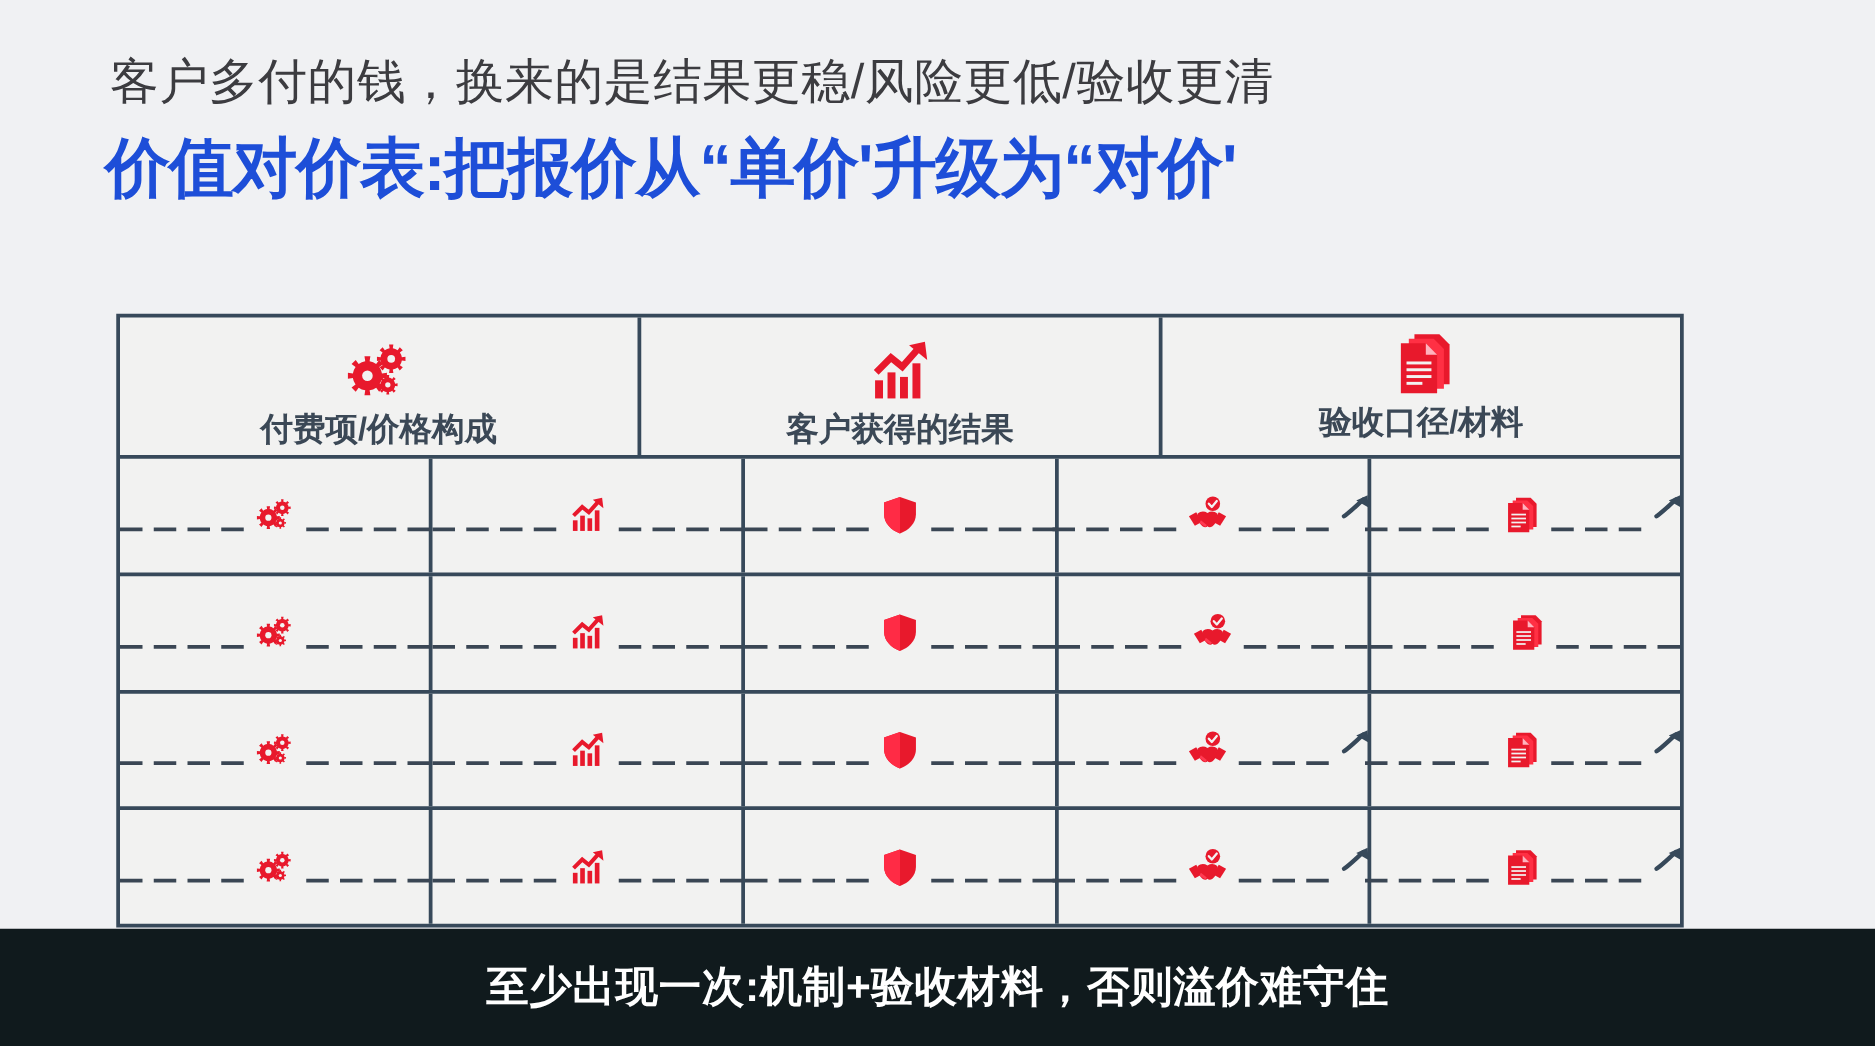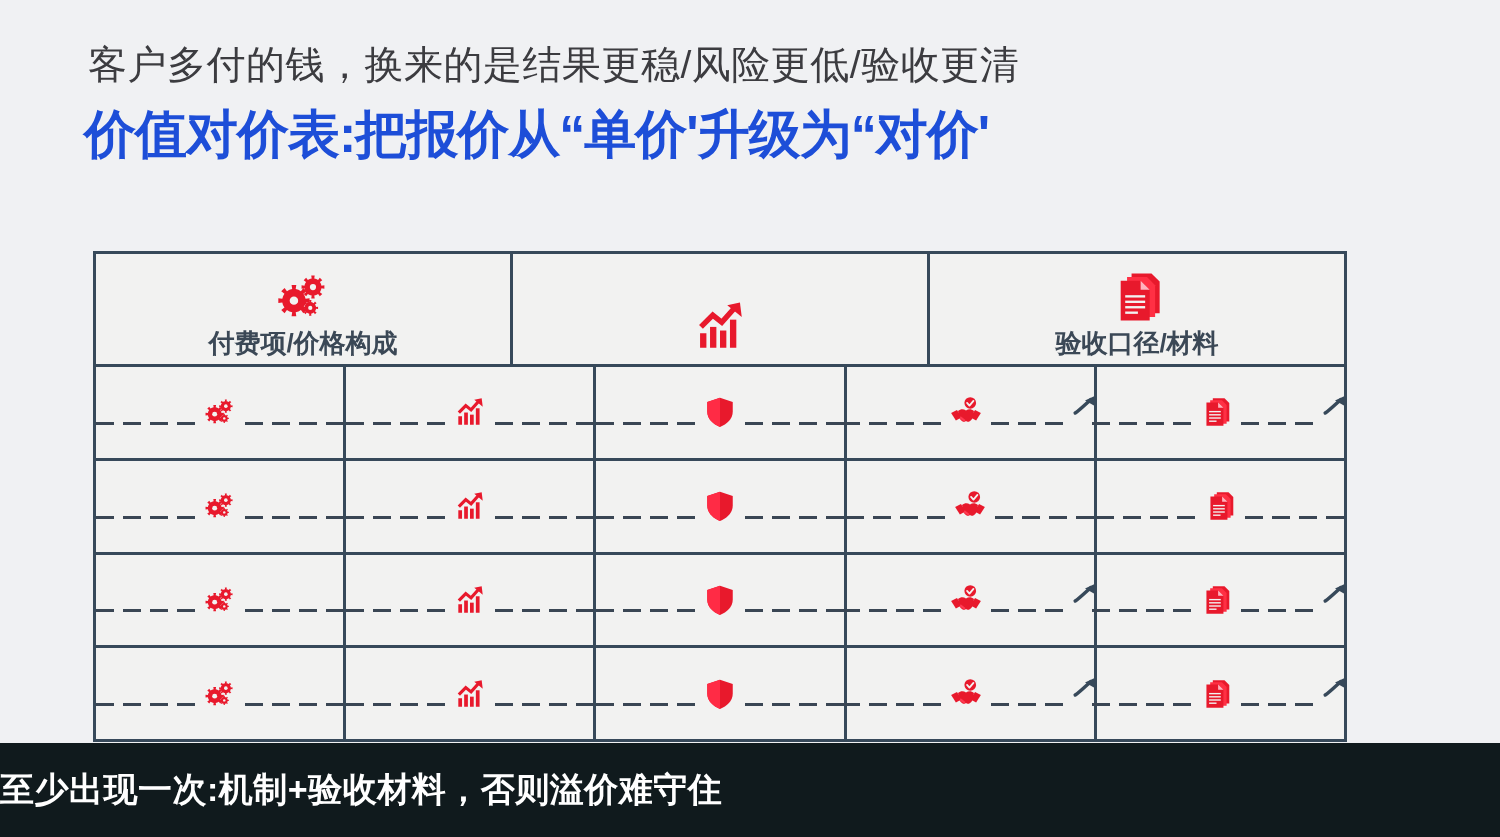--- a/index.html
+++ b/index.html
@@ -36,21 +36,21 @@
   .tbody{display:flex;flex-direction:column;flex:1;}
   .trow{display:flex;flex:1;border-bottom:3px solid #37495a;}
   .trow:last-child{border-bottom:none;}
   .th,.td{
     flex:1 1 0;min-width:0;
     border-right:3px solid #37495a;
     box-sizing:border-box;
     display:flex;align-items:center;justify-content:center;
     position:relative;
   }
-  .th:last-child,.td:last-child{border-right:none;}
+  .th:last-child,.td:last-child{border-right:none;justify-content:center;}
   .th{flex-direction:column;justify-content:flex-end;padding-bottom:6px;}
   .th-icon{height:60px;display:flex;align-items:center;justify-content:center;margin-bottom:2px;}
   .th-label{
     font-size:26px;font-weight:700;color:#3b4856;
     letter-spacing:0px;white-space:nowrap;line-height:1.1;
   }
 
   
   .fill{
     display:flex;align-items:center;justify-content:center;
@@ -60,21 +60,21 @@
     display:inline-flex;gap:9px;position:relative;top:11px;
   }
   .dash-seg i{display:block;width:18px;height:0;border-top:3px solid #3a4654;}
   .cell-icon{display:flex;align-items:center;justify-content:center;width:40px;}
   .up-arrow{display:flex;align-items:center;justify-content:center;width:34px;position:relative;top:-6px;}
 
   
   .footer{
     position:absolute;left:0;top:743px;width:1500px;height:94px;
     background:#101a1d;
-    display:flex;align-items:center;justify-content:flex-start;
+    display:flex;align-items:center;justify-content:center;
   }
   .footer-text{
     color:#ffffff;font-size:34px;font-weight:700;letter-spacing:.5px;
     white-space:nowrap;
   }
 </style>
 </head>
 <body>
 
 <div class="page">
@@ -101,20 +101,21 @@
           <div class="th-icon">
             <svg width="58" height="58" viewBox="0 0 64 64" xmlns="http://www.w3.org/2000/svg">
               <rect x="10" y="40" width="7" height="16" fill="#e8192c"></rect>
               <rect x="21" y="33" width="7" height="23" fill="#e8192c"></rect>
               <rect x="32" y="37" width="7" height="19" fill="#e8192c"></rect>
               <rect x="43" y="25" width="7" height="31" fill="#e8192c"></rect>
               <path d="M11 33 L24 20 L34 28 L50 10" stroke="#e8192c" stroke-width="6" fill="none" stroke-linejoin="miter"></path>
               <path d="M54 6 L56 22 L40 9 Z" fill="#e8192c"></path>
             </svg>
           </div>
+          <div class="th-label">客户获得的结果</div>
         </div>
         <div class="th">
           <div class="th-icon">
             <svg width="58" height="58" viewBox="0 0 64 64" xmlns="http://www.w3.org/2000/svg">
               <path d="M26 6 H48 L57 15 V50 H26 Z" fill="#e8192c"></path>
               <path d="M21 10 H43 L52 19 V54 H21 Z" fill="#ff3044"></path>
               <path d="M14 14 H36 L46 24 V58 H14 Z" fill="#e8192c"></path>
               <path d="M36 14 L46 24 H36 Z" fill="#ffb3be"></path>
               <g fill="#f2f2f1">
                 <rect x="19" y="30" width="22" height="2.6"></rect>

